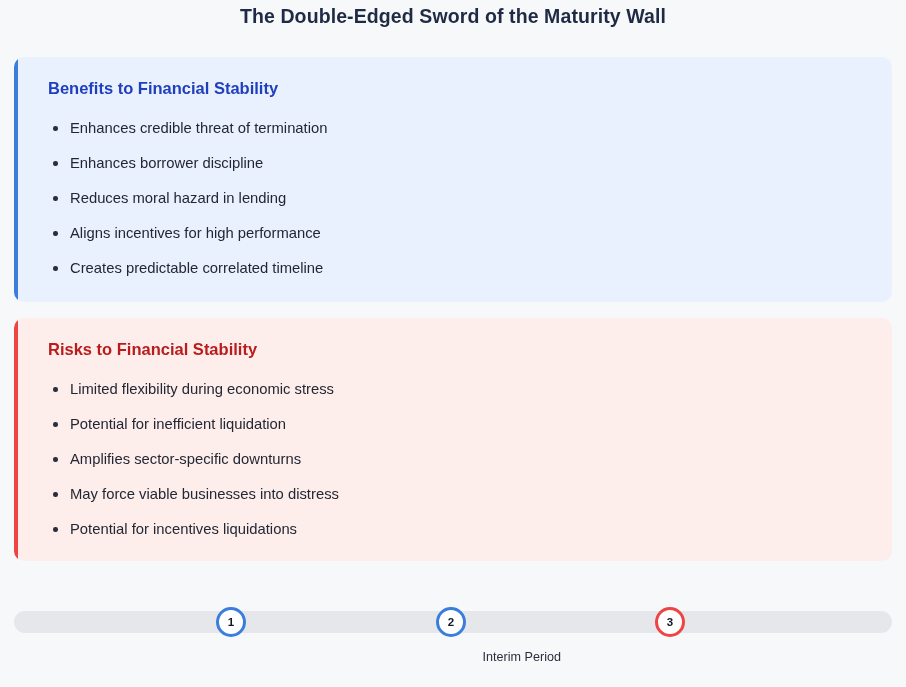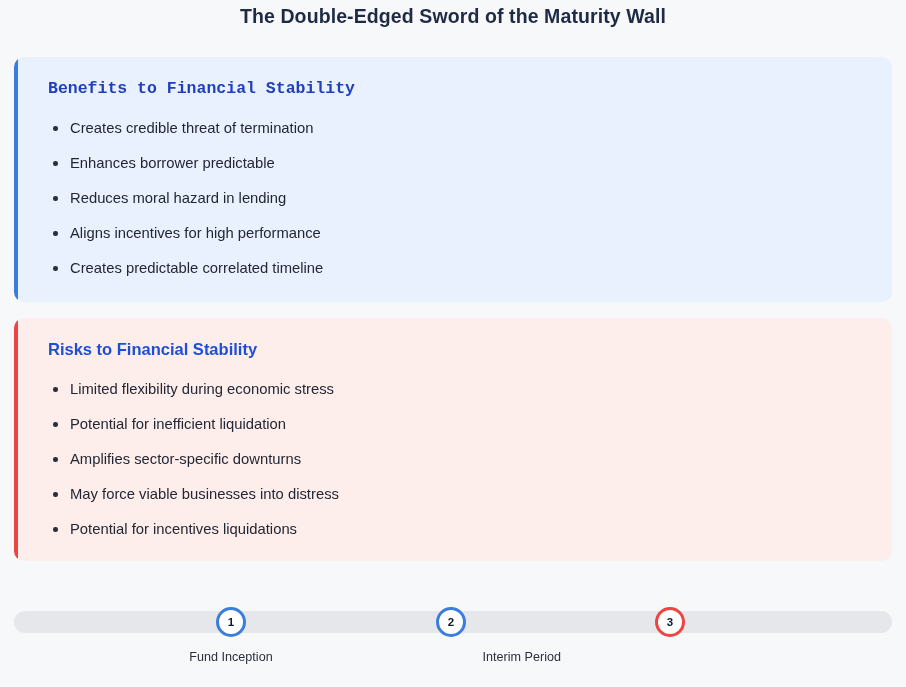--- a/index.html
+++ b/index.html
@@ -70,21 +70,21 @@
 
   .panel-heading {
     position: absolute;
     left: 34px;
     top: 22px;
     font-size: 16.5px;
     font-weight: bold;
     margin: 0;
     white-space: nowrap;
   }
-  .panel-benefits .panel-heading { color: #1f3fbf; font-family: Liberation Mono, monospace; }
+  .panel-benefits .panel-heading { color: #1f3fbf; }
   .panel-risks .panel-heading { color: #a31c1c; }
 
   .bullet-list {
     position: absolute;
     left: 34px;
     top: 54px;
     margin: 0;
     padding: 0;
     list-style: none;
   }
@@ -159,44 +159,44 @@
 <div class="page">
 
   <div class="page-title" style="color: rgb(31, 43, 68);">The Double-Edged Sword of the Maturity Wall</div>
 
   <div class="panel panel-benefits" style="background: rgb(234, 241, 254);">
     <span class="accent" style="background: rgb(59, 125, 221);"></span>
     <h2 class="panel-heading" style="color: rgb(31, 63, 191);">Benefits to Financial Stability</h2>
     <ul class="bullet-list">
       <li class="bullet-item">
         <span class="dot"></span>
-        <span>Creates credible threat of termination</span>
-      </li>
-      <li class="bullet-item">
-        <span class="dot"></span>
-        <span>Enhances borrower predictable</span>
+        <span>Enhances credible threat of termination</span>
+      </li>
+      <li class="bullet-item">
+        <span class="dot"></span>
+        <span>Enhances borrower discipline</span>
       </li>
       <li class="bullet-item">
         <span class="dot"></span>
         <span>Reduces moral hazard in lending</span>
       </li>
       <li class="bullet-item">
         <span class="dot"></span>
         <span>Aligns incentives for high performance</span>
       </li>
       <li class="bullet-item">
         <span class="dot"></span>
         <span>Creates predictable correlated timeline</span>
       </li>
     </ul>
   </div>
 
   <div class="panel panel-risks" style="background: rgb(253, 238, 236);">
     <span class="accent" style="background: rgb(239, 68, 68);"></span>
-    <h2 class="panel-heading" style="color: #1d4ed8;">Risks to Financial Stability</h2>
+    <h2 class="panel-heading" style="color: #b91c1c;">Risks to Financial Stability</h2>
     <ul class="bullet-list">
       <li class="bullet-item">
         <span class="dot"></span>
         <span>Limited flexibility during economic stress</span>
       </li>
       <li class="bullet-item">
         <span class="dot"></span>
         <span>Potential for inefficient liquidation</span>
       </li>
       <li class="bullet-item">
@@ -211,21 +211,20 @@
         <span class="dot"></span>
         <span>Potential for incentives liquidations</span>
       </li>
     </ul>
   </div>
 
   <div class="timeline">
     <div class="timeline-track" style="background: rgb(229, 231, 235);"></div>
 
     <div class="tl-marker" id="tl-marker-0" style="left: 231px; border-color: rgb(59, 125, 221);">1</div>
-    <div class="tl-label" id="tl-label-0" style="left: 231px;">Fund Inception</div>
 
     <div class="tl-marker" id="tl-marker-1" style="left: 451px; border-color: rgb(59, 125, 221);">2</div>
     <div class="tl-label" id="tl-label-1" style="left: 451px; text-align: right;">Interim Period</div>
 
     <div class="tl-marker is-red" id="tl-marker-2" style="left: 670px; border-color: rgb(239, 68, 68);">3</div>
   </div>
 
 </div>
 
 </body></html>

